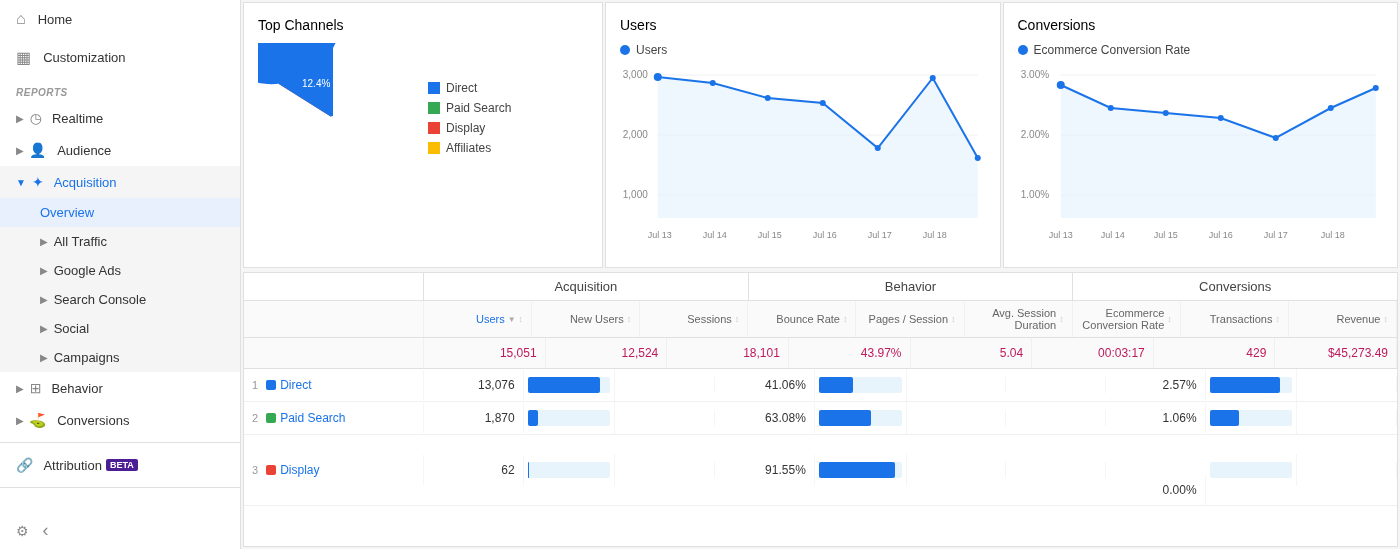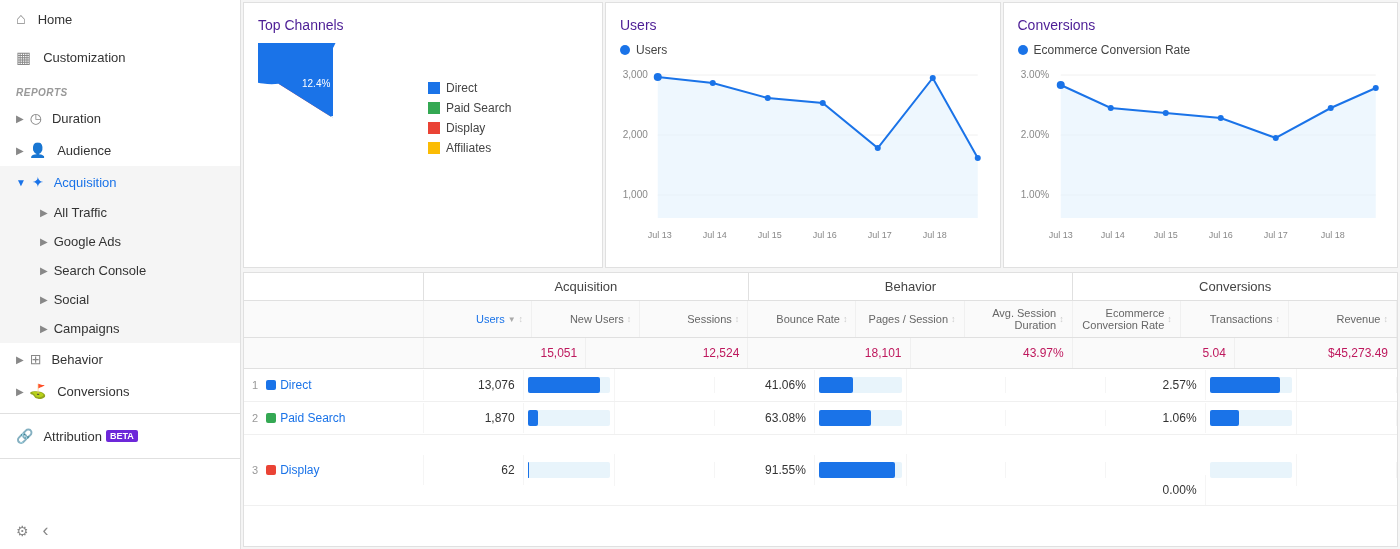--- a/index.html
+++ b/index.html
@@ -88,21 +88,21 @@
     .attribution-item {
       display: flex;
       align-items: center;
       padding: 8px 16px;
       cursor: pointer;
       color: #333;
       font-size: 13px;
     }
     .attribution-item .icon { margin-right: 10px; font-size: 14px; color: #888; }
     .beta-badge {
-      background: #6d28d9;
+      background: #4c1d95;
       color: #fff;
       font-size: 9px;
       font-weight: bold;
       padding: 1px 4px;
       border-radius: 2px;
       margin-left: 4px;
     }
 
     
     #main {
@@ -122,21 +122,21 @@
 
     .panel {
       background: #fff;
       border: 1px solid #e0e0e0;
       padding: 14px;
       flex: 1;
     }
 
     .panel-title {
       font-size: 14px;
-      color: #4c1d95;
+      color: #000000;
       margin-bottom: 10px;
     }
 
     
     .pie-area {
       display: flex;
       align-items: center;
       gap: 20px;
     }
     .pie-container {
@@ -276,33 +276,36 @@
     <span>Home</span>
   </div>
   <div class="sidebar-top-item">
     <span class="icon">▦</span>
     <span>Customization</span>
   </div>
   <div class="reports-label">REPORTS</div>
   <div class="sidebar-section-item">
     <span class="arrow">▶</span>
     <span class="icon">◷</span>
-    <span>Duration</span>
+    <span>Realtime</span>
   </div>
   <div class="sidebar-section-item">
     <span class="arrow">▶</span>
     <span class="icon">👤</span>
     <span>Audience</span>
   </div>
 
   <div class="acquisition-section">
     <div class="acquisition-header">
       <span class="arrow">▼</span>
       <span class="icon">✦</span>
       <span>Acquisition</span>
+    </div>
+    <div class="sub-item active">
+      <span>Overview</span>
     </div>
     <div class="sub-item">
       <span class="arrow">▶</span>
       <span>All Traffic</span>
     </div>
     <div class="sub-item">
       <span class="arrow">▶</span>
       <span>Google Ads</span>
     </div>
     <div class="sub-item">
@@ -514,20 +517,22 @@
       </div>
     </div>
 
     <div class="total-row">
       <div class="total-cell channel-cell"></div>
       <div class="total-cell">15,051</div>
       <div class="total-cell">12,524</div>
       <div class="total-cell">18,101</div>
       <div class="total-cell">43.97%</div>
       <div class="total-cell" style="min-width:80px;">5.04</div>
+      <div class="total-cell" style="min-width:90px;">00:03:17</div>
+      <div class="total-cell">429</div>
       <div class="total-cell">$45,273.49</div>
     </div>
 
     <div id="data-rows">
         <div class="data-row">
     <div class="data-cell channel-cell">
       <span class="channel-num">1</span>
       <div class="channel-dot" style="background:#1a73e8;"></div>
       <a href="#">Direct</a>
     </div>

